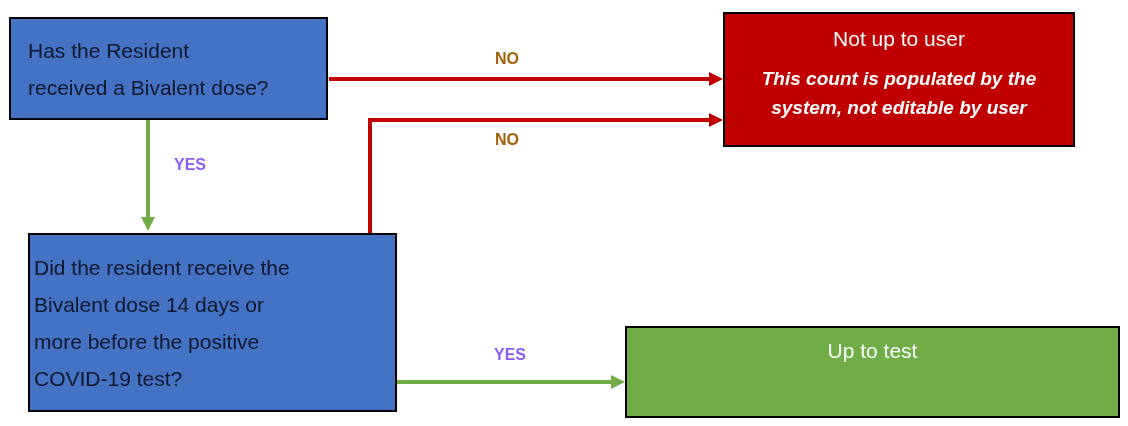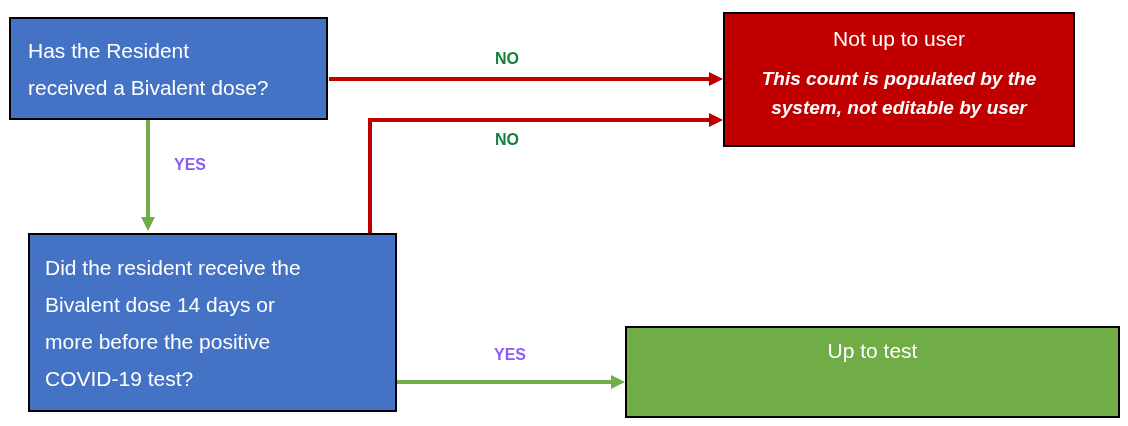--- a/index.html
+++ b/index.html
@@ -22,31 +22,31 @@
     color: #ffffff;
   }
   .node.blue  { background: #4472C4; }
   .node.red   { background: #C00000; }
   .node.green { background: #70AD47; }
 
   .q-text {
     white-space: pre-line;
     font-size: 21px;
     line-height: 37px;
-    color: #ffffff;
+    color: #0f172a;
   }
   .node-q1 {
     left: 9px; top: 17px; width: 319px; height: 103px;
     display: flex; align-items: center;
     padding-left: 17px; padding-right: 6px;
   }
   .node-q2 {
     left: 28px; top: 233px; width: 369px; height: 179px;
     display: flex; align-items: center;
-    padding-left: 15px; padding-right: 6px;
+    padding-left: 4px; padding-right: 6px;
   }
   .node-notuptodate {
     left: 723px; top: 12px; width: 352px; height: 135px;
     text-align: center;
     padding-top: 11px;
   }
   .node-notuptodate .title {
     font-size: 21px;
     line-height: 28px;
   }
@@ -90,21 +90,21 @@
     border-right: 7px solid transparent;
     border-top: 14px solid #70AD47;
   }
 
   .edge-label {
     position: absolute;
     font-size: 16px;
     font-weight: bold;
     text-align: center;
   }
-  .edge-label.red   { color: #15803d; }
+  .edge-label.red   { color: #a16207; }
   .edge-label.green { color: #8b5cf6; }
 
   
   .no1-line  { left: 329px; top: 77px;  width: 380px; height: 4px; }
   .no1-head  { left: 709px; top: 72px; }
   .no1-label { left: 472px; top: 50px;  width: 70px; }
 
   .no2-vline { left: 368px; top: 118px; width: 4px;  height: 115px; }
   .no2-hline { left: 368px; top: 118px; width: 341px; height: 4px; }
   .no2-head  { left: 709px; top: 113px; }

